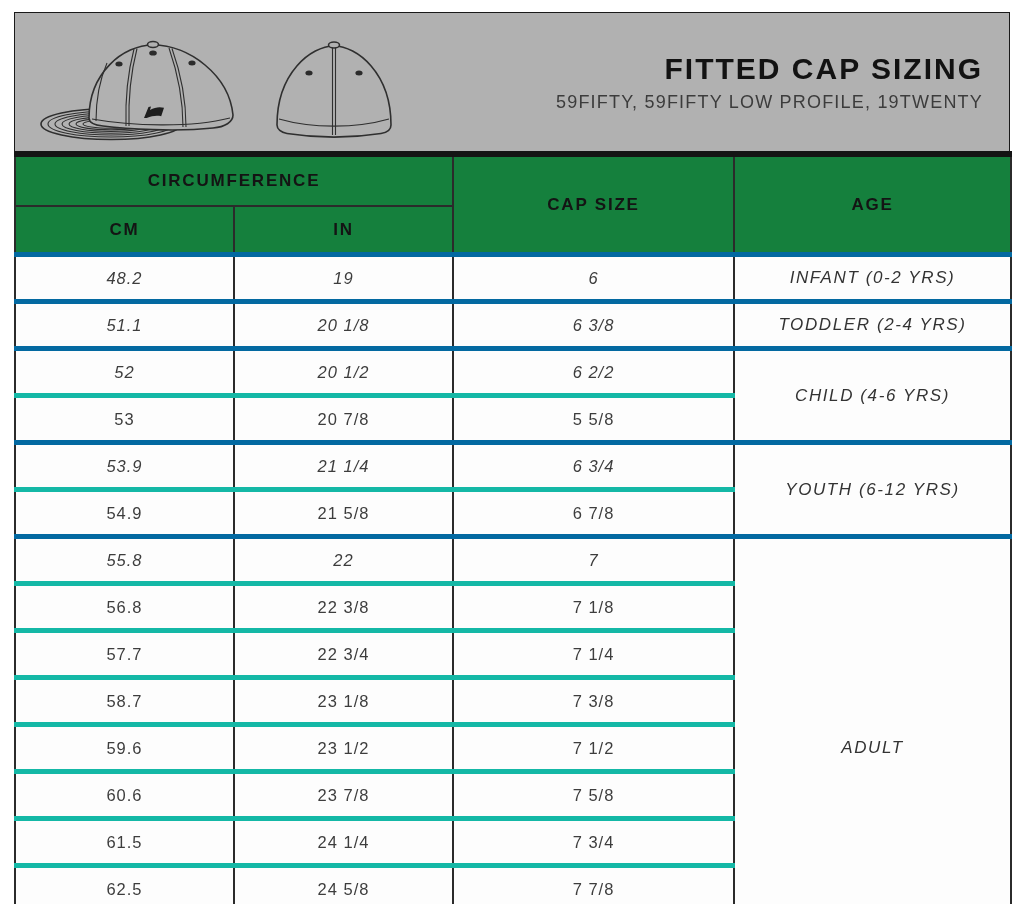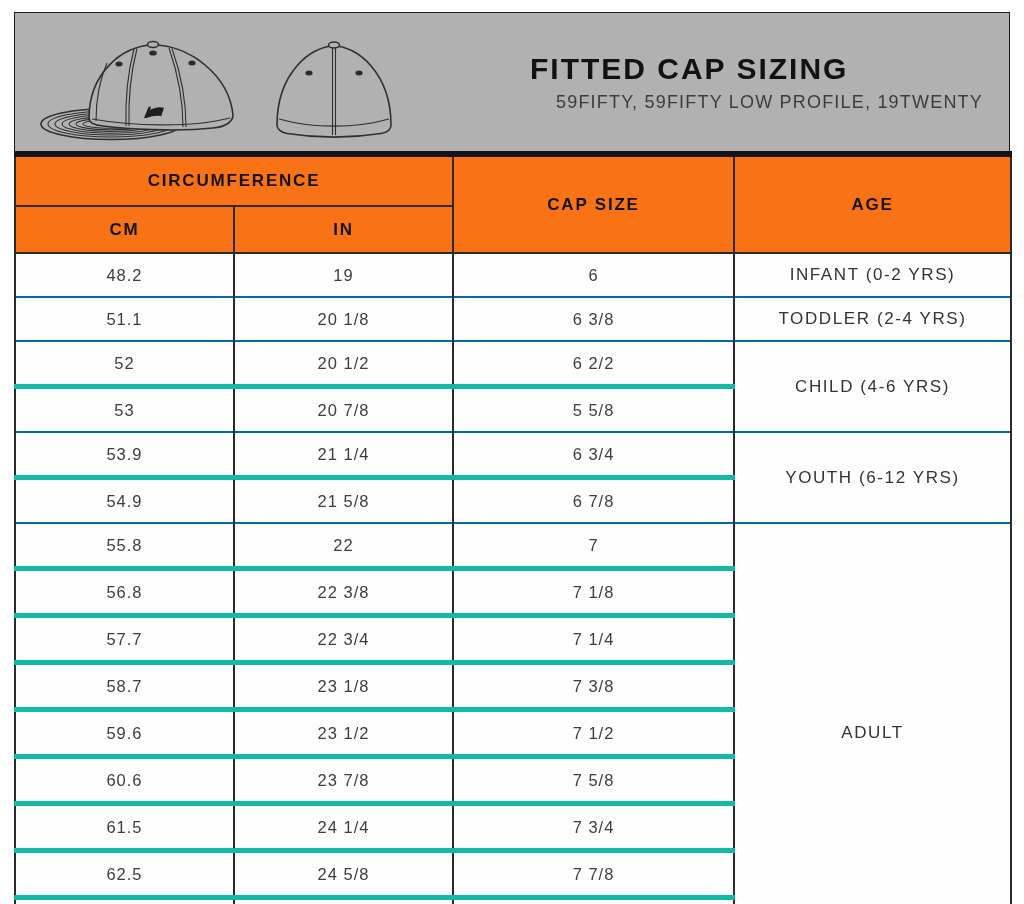--- a/index.html
+++ b/index.html
@@ -8,51 +8,51 @@
     font-family:"Liberation Sans", sans-serif;
     position:relative;overflow:hidden;
   }
   .sheet{position:absolute;left:14px;top:12px;width:996px;}
   
   .banner{
     position:relative;height:139px;background:#b1b1b1;
     border:1px solid #1a1a1a;border-bottom:none;box-sizing:border-box;
   }
   .caps{position:absolute;left:16px;top:10px;}
-  .title-block{position:absolute;right:26px;top:40px;}
+  .title-block{position:absolute;right:26px;top:40px;text-align:right;}
   .title{
     font-size:30px;font-weight:800;letter-spacing:2px;color:#121212;
     line-height:1.05;white-space:nowrap;
   }
   .subtitle{
     margin-top:7px;font-size:18px;font-weight:400;letter-spacing:1.2px;
     color:#3c3c3c;white-space:nowrap;margin-left:26px;
   }
   
   table.sizing{
     border-collapse:collapse;table-layout:fixed;width:996px;
     border:2px solid #1a1a1a;border-top:6px solid #141414;
   }
   th,td{
     text-align:center;vertical-align:middle;
     border-left:2px solid #2b2b2b;border-right:2px solid #2b2b2b;
   }
   thead th{
-    background:#f97316;color:#141414;font-weight:700;
+    background:#15803d;color:#141414;font-weight:700;
     font-size:17px;letter-spacing:1.8px;
     border-top:1px solid #2b2b2b;border-bottom:2px solid #2b2b2b;
   }
   thead tr.grp th{height:46px;}
   thead tr.sub th{height:43px;}
   tbody td{
     background:#fdfdfd;height:40px;
     border-top:5px solid #14b8a6;border-bottom:1px solid #3a3a3a;
     font-size:16.5px;color:#3d3d3d;letter-spacing:1px;
   }
-  tbody tr.group-start td{border-top:2px solid #0369a1;}
+  tbody tr.group-start td{border-top:5px solid #0369a1;font-style:italic;}
   td.age-cell{font-size:17px;letter-spacing:1.6px;color:#333333;}
   .stroke{fill:none;stroke:#2f2f2f;stroke-width:1.6;}
   .thin{fill:none;stroke:#2f2f2f;stroke-width:1.1;}
   .fillgray{fill:#b1b1b1;stroke:#2f2f2f;stroke-width:1.6;}
 </style>
 </head>
 <body>
 
 <div class="sheet">
 

